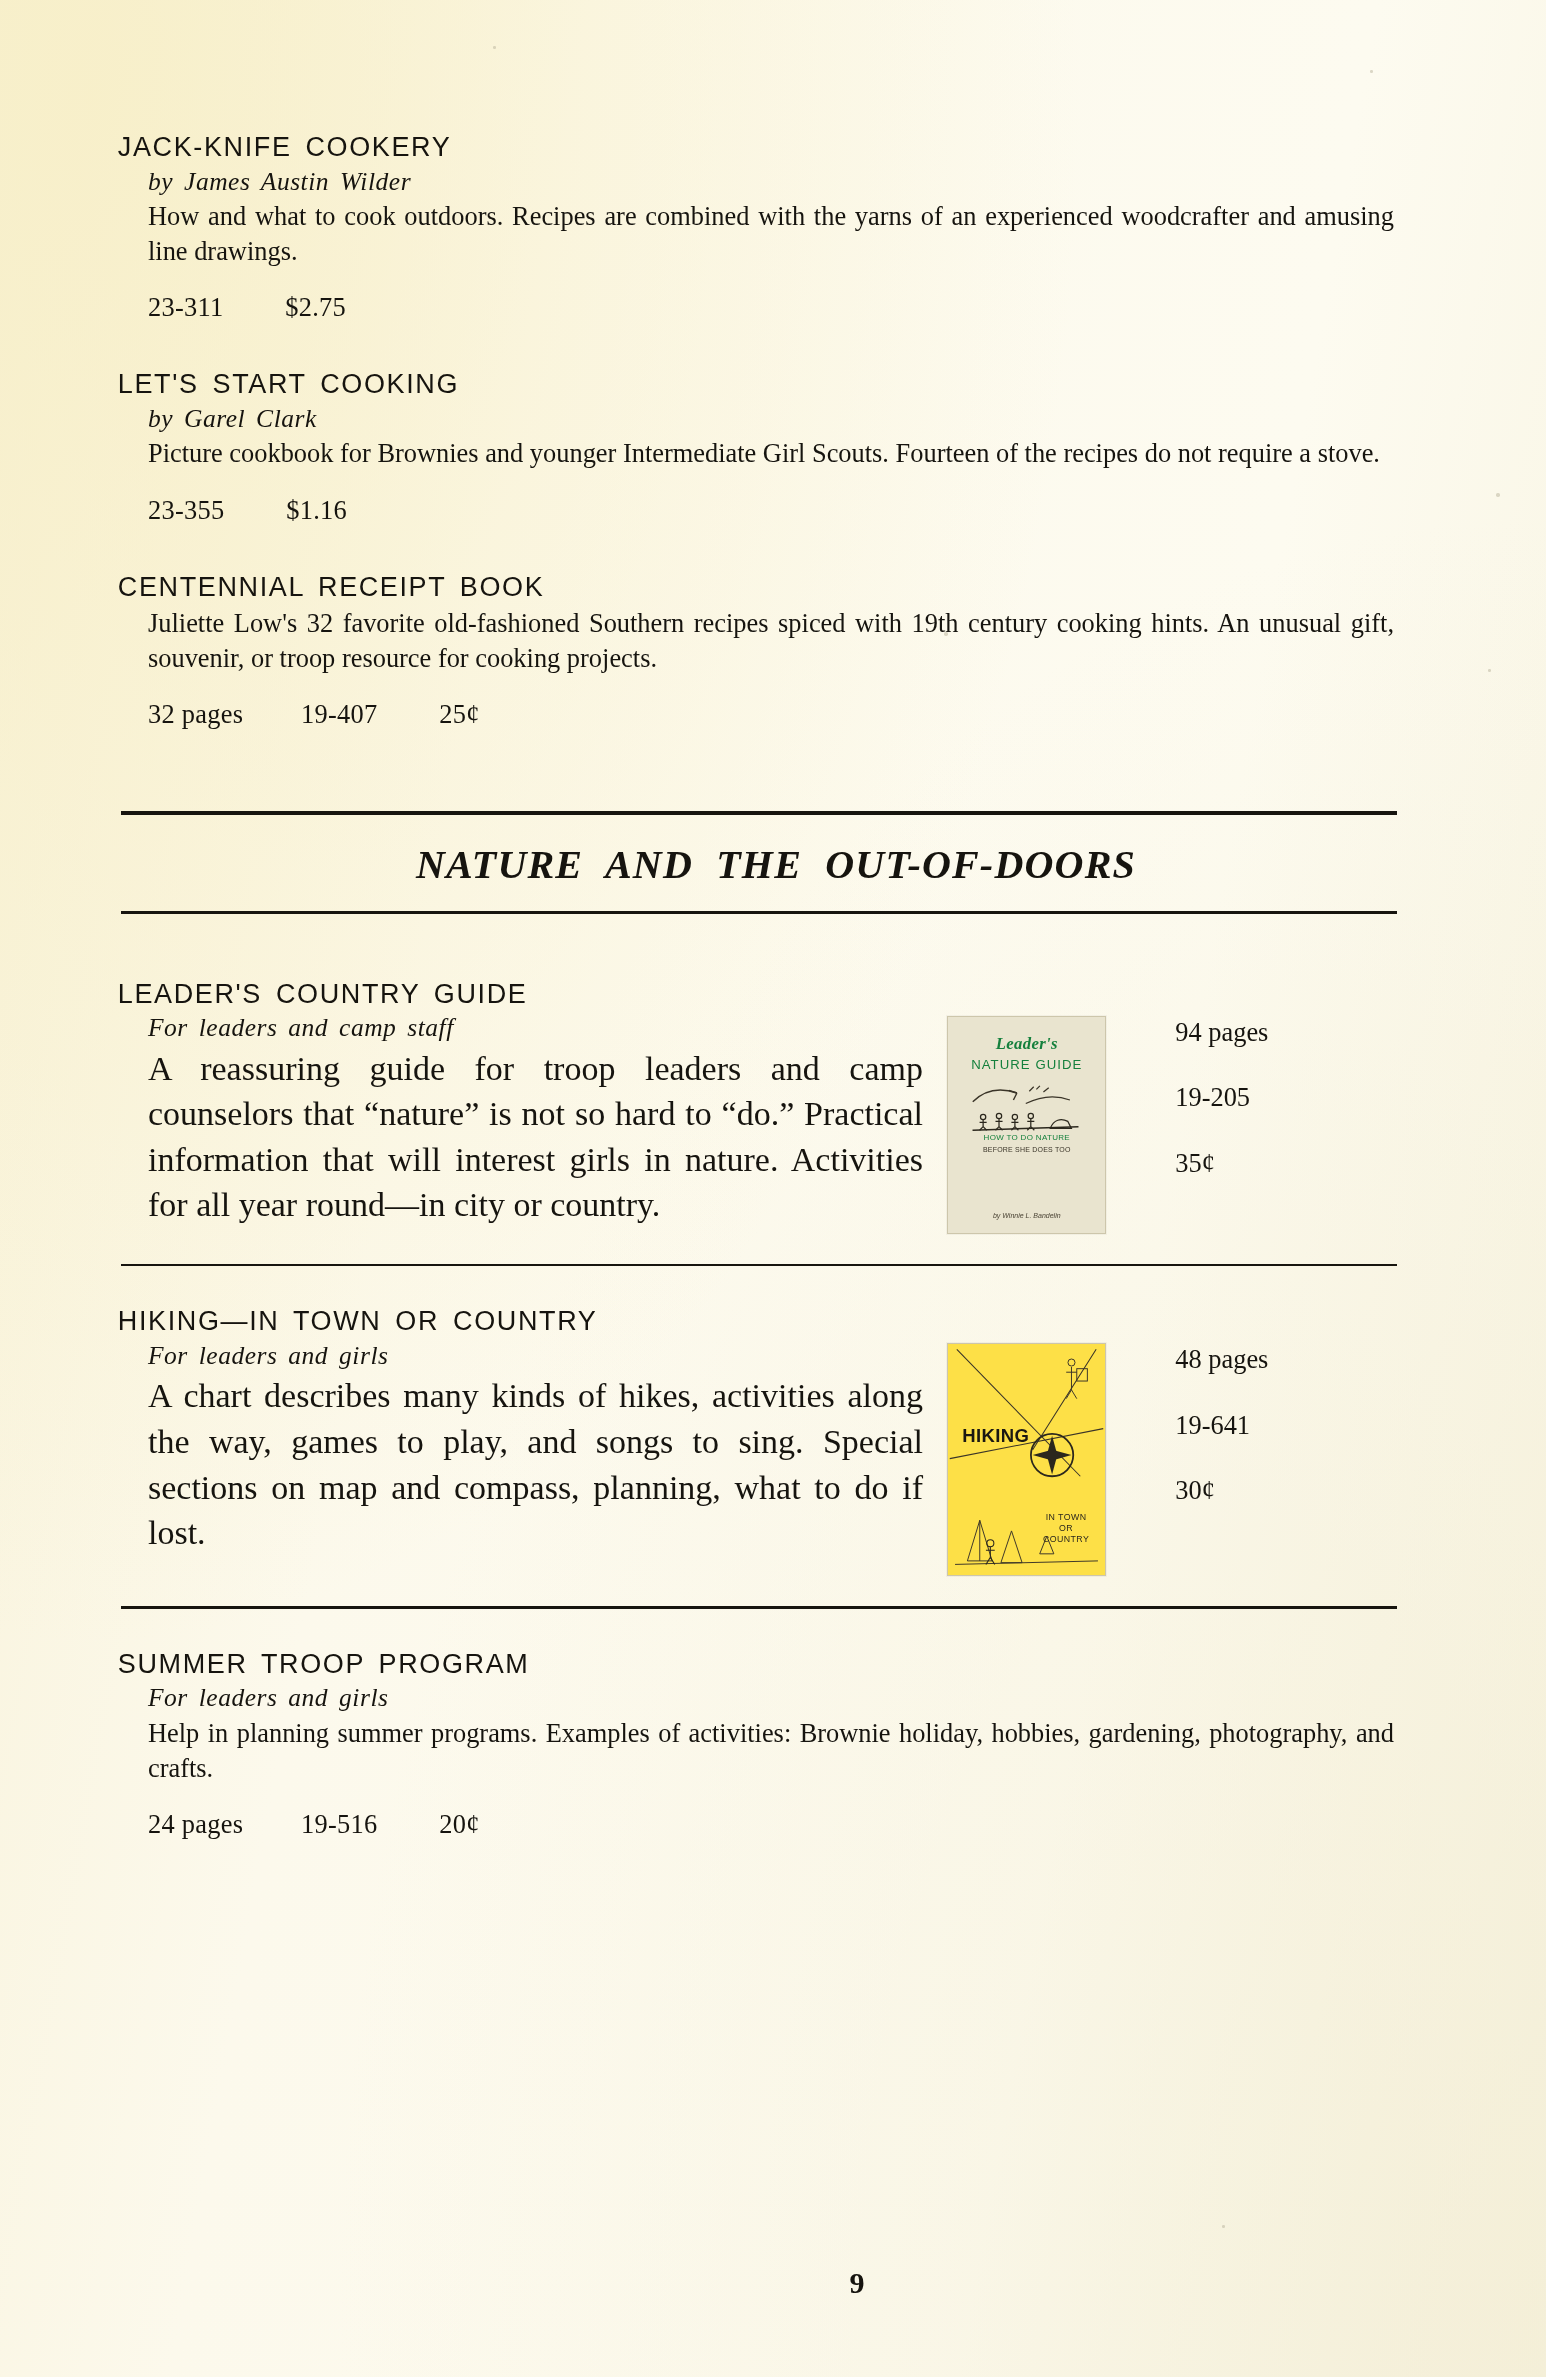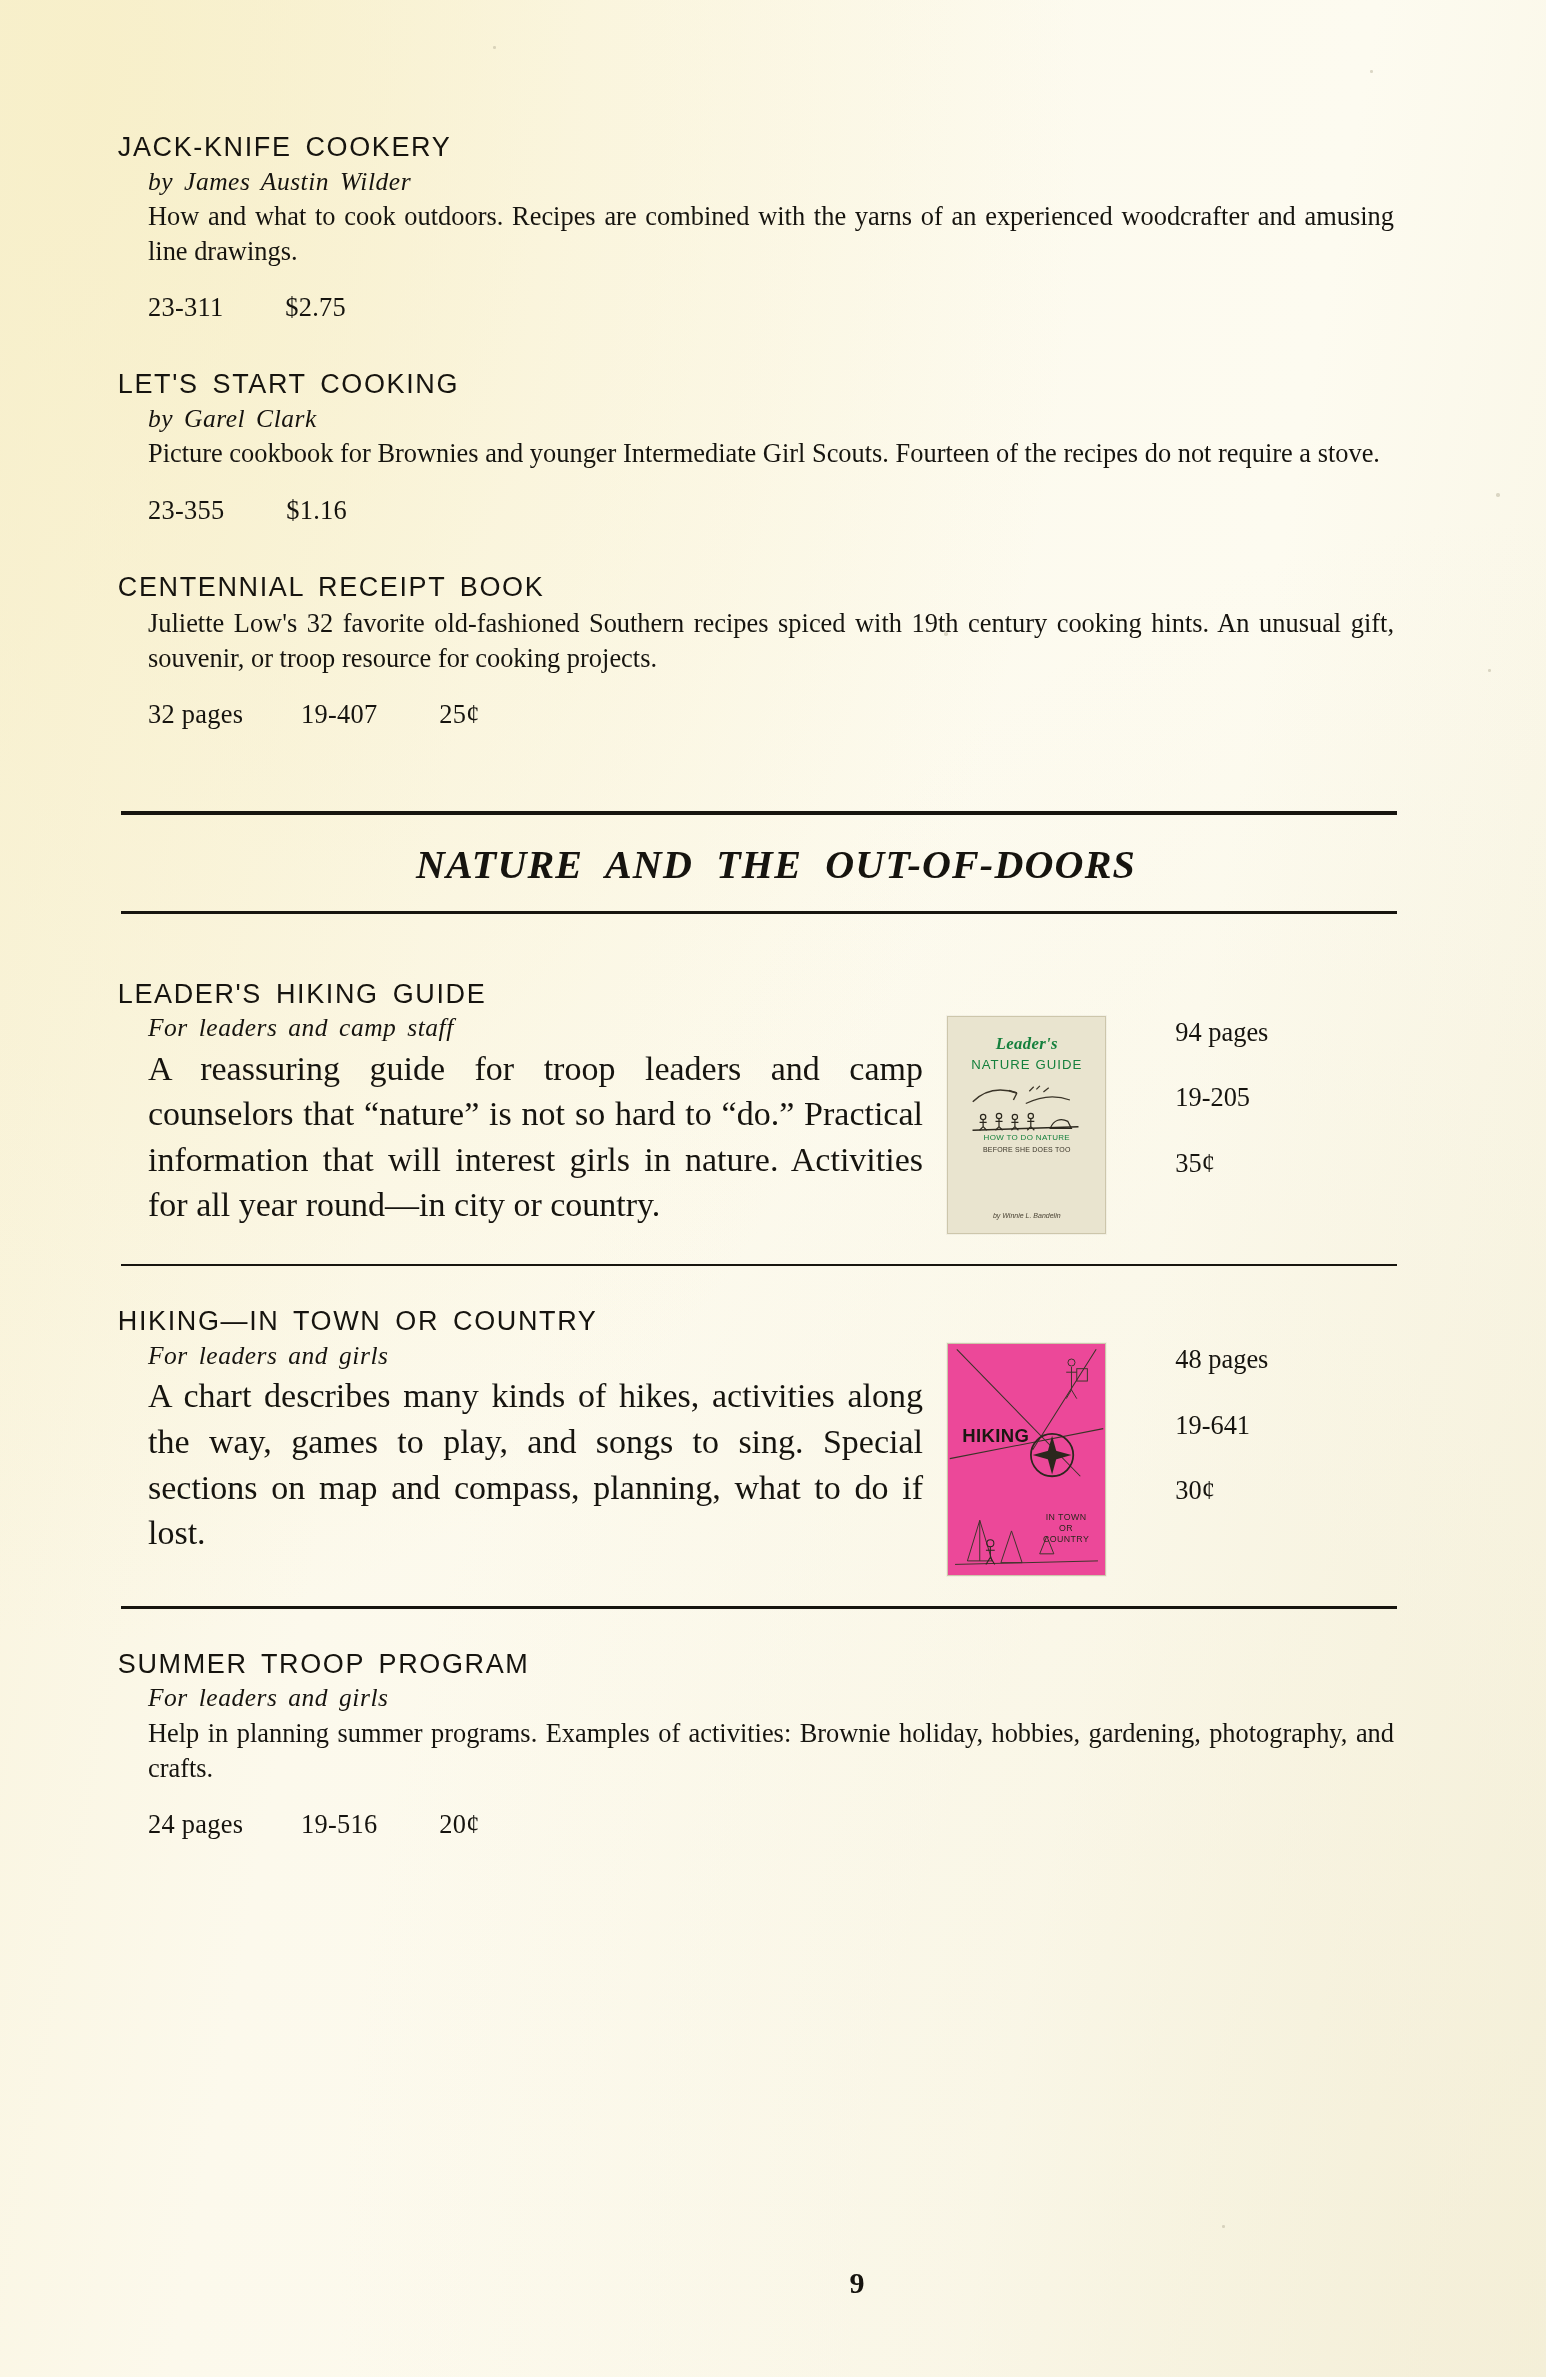--- a/index.html
+++ b/index.html
@@ -149,21 +149,21 @@
     width: 157px;
     height: 216px;
     background: #e9e4cf;
     border: 0.9px solid #cdc6ab;
     position: relative;
     overflow: hidden;
     box-shadow: 0 0 0 0.9px rgba(0,0,0,0.04);
   }
   .booklet.hiking {
     height: 231px;
-    background: #ec4899;
+    background: #fde047;
   }
   .bk-txt {
     position: absolute;
     width: 100%;
     text-align: center;
     color: #15803d;
     font-family: "Liberation Sans", sans-serif;
   }
   .bk-script {
     top: 17.6px;
@@ -305,21 +305,21 @@
     </div>
 
     <div class="banner">
       <div class="rule-top"></div>
       <div class="banner-title">NATURE AND THE OUT-OF-DOORS</div>
       <div class="rule-bottom"></div>
     </div>
 
     <div class="illus-row">
       <div class="left">
-        <h2 class="entry-title">LEADER'S HIKING GUIDE</h2>
+        <h2 class="entry-title">LEADER'S COUNTRY GUIDE</h2>
         <div class="entry-body">
           <div class="entry-author">For leaders and camp staff</div>
           <p class="illus-desc">A reassuring guide for troop leaders and camp counselors that “nature” is not so hard to “do.” Practical information that will interest girls in nature. Activities for all year round—in city or country.</p>
         </div>
       </div>
       <div class="thumb-wrap">
         <div class="booklet">
           <div class="bk-txt bk-script">Leader's</div>
           <div class="bk-txt bk-sub">NATURE GUIDE</div>
           <svg class="bk-arrow" viewBox="0 0 120 28">

